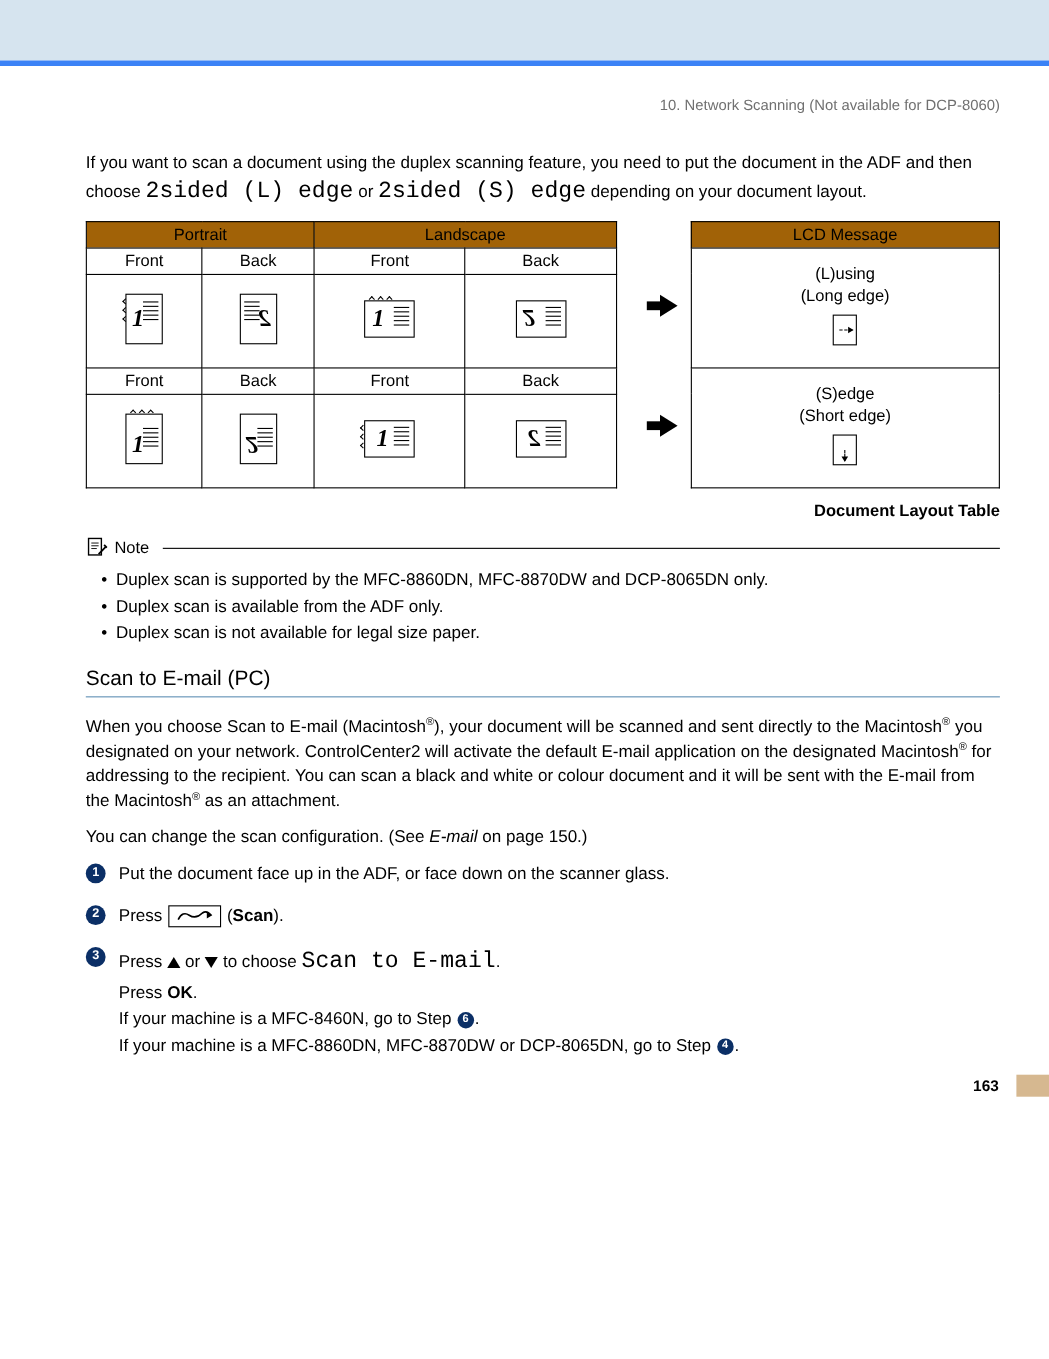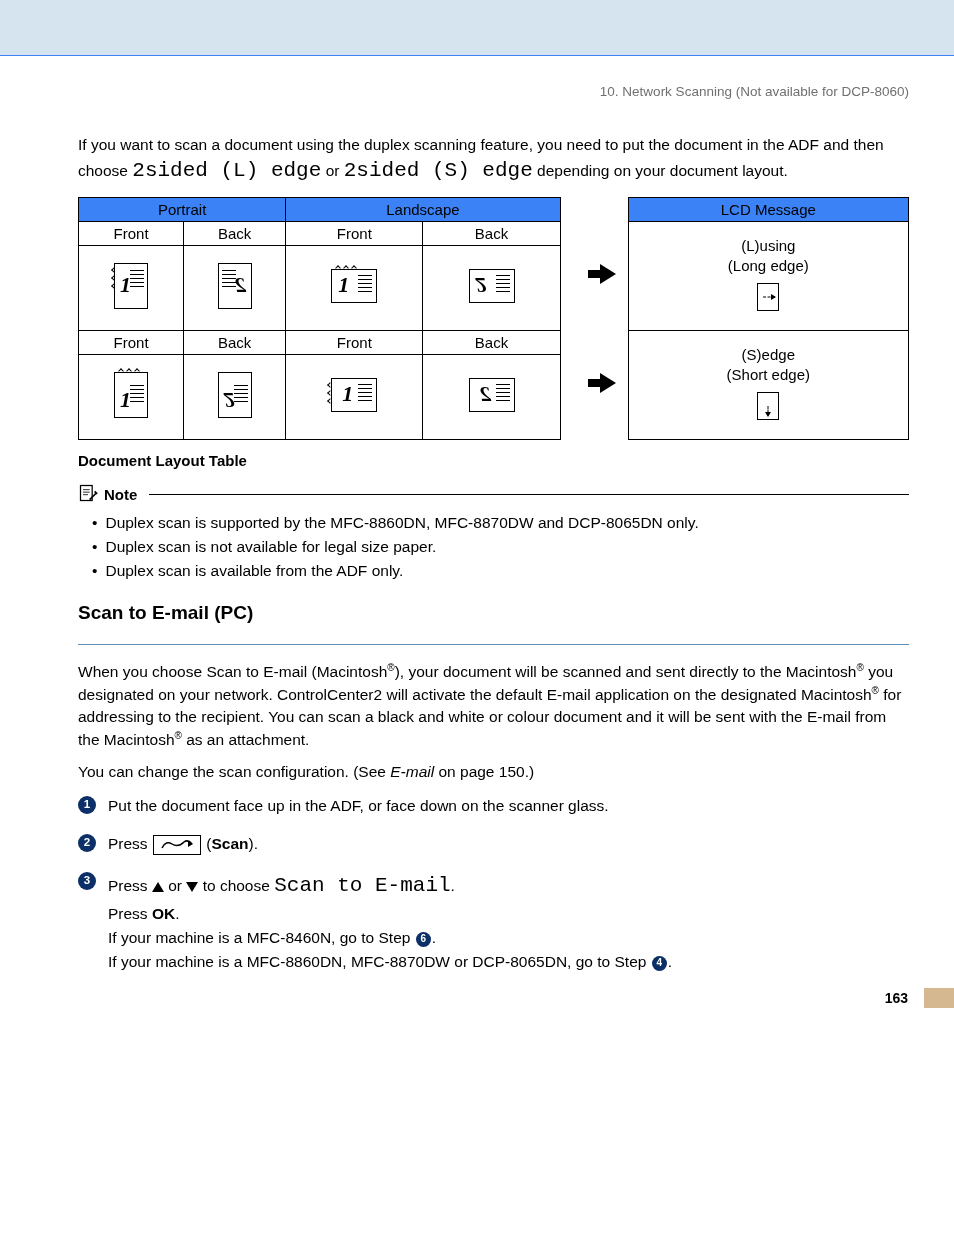--- a/index.html
+++ b/index.html
@@ -5,21 +5,21 @@
   * { box-sizing: border-box; margin: 0; padding: 0; }
   body {
     font-family: Arial, Helvetica, sans-serif;
     font-size: 15px;
     color: #000;
     background: #fff;
     width: 954px;
   }
   .top-band { height: 55px; background: #d6e4ef; width: 100%; }
   .page {
-    border-top: 1px solid #3b82f6;
+    border-top: 5px solid #3b82f6;
     padding: 28px 45px 30px 78px;
     position: relative;
   }
   .breadcrumb {
     text-align: right;
     color: #707070;
     font-size: 13.5px;
     margin-bottom: 35px;
   }
   h1 {
@@ -33,54 +33,54 @@
     border-collapse: collapse;
     width: 100%;
     margin-top: 10px;
   }
   .layout-table th, .layout-table td {
     border: 1px solid #000;
     text-align: center;
     vertical-align: middle;
     font-size: 15px;
   }
-  .layout-table th { background: #3b82f6; font-weight: normal; padding: 3px 0; }
+  .layout-table th { background: #a16207; font-weight: normal; padding: 3px 0; }
   .sub-row td { padding: 3px 0; }
   .img-row td { height: 85px; padding: 6px 0; }
   .spacer-col { border: none !important; width: 28px; }
   .spacer-col.th { background: #fff !important; }
   .arrow-cell { border: none !important; width: 40px; }
   .lcd-cell { font-size: 14.5px; line-height: 1.35; padding: 8px 4px; }
   .caption {
-    text-align: left;
+    text-align: right;
     font-weight: bold;
     font-size: 15px;
     margin: 12px 0 14px 0;
   }
   .note-head {
     display: flex;
     align-items: center;
     gap: 6px;
     margin-bottom: 8px;
   }
-  .note-head .label { font-weight: bold; font-size: 15px; }
+  .note-head .label { font-weight: normal; font-size: 15px; }
   .note-rule {
     flex: 1;
     border-bottom: 1px solid #000;
     height: 0;
     margin-left: 6px;
   }
   .bullets { margin-left: 14px; }
   .bullets li { list-style: none; margin: 6px 0; font-size: 15.5px; }
   .bullets li::before { content: "•"; margin-right: 8px; }
   h2 {
     font-size: 19px;
-    font-weight: bold;
+    font-weight: normal;
     border-bottom: 1.5px solid #5f8fb4;
-    padding-bottom: 20px;
+    padding-bottom: 4px;
     margin: 22px 0 16px 0;
   }
   .sup { vertical-align: super; font-size: 10px; }
   .steps .step {
     display: flex;
     align-items: flex-start;
     gap: 12px;
     margin: 8px 0 14px 0;
     font-size: 15.5px;
     line-height: 1.55;
@@ -355,22 +355,22 @@
           <path d="M14 20 L22 12" stroke="#000" stroke-width="2"></path>
           <path d="M20 10 L23 13" stroke="#000" stroke-width="2"></path>
         </svg>
     </span>
     <span class="label">Note</span>
     <span class="note-rule"></span>
   </div>
 
   <ul class="bullets">
     <li>Duplex scan is supported by the MFC-8860DN, MFC-8870DW and DCP-8065DN only.</li>
+    <li>Duplex scan is available from the ADF only.</li>
     <li>Duplex scan is not available for legal size paper.</li>
-    <li>Duplex scan is available from the ADF only.</li>
   </ul>
 
   <h2>Scan to E-mail (PC)</h2>
 
   <p class="body-text">
     <span>When you choose Scan to E-mail (Macintosh</span><span class="sup">®</span><span>), your document will be scanned and sent directly to the Macintosh</span><span class="sup">®</span><span> you designated on your network. ControlCenter2 will activate the default E-mail application on the designated Macintosh</span><span class="sup">®</span><span> for addressing to the recipient. You can scan a black and white or colour document and it will be sent with the E-mail from the Macintosh</span><span class="sup">®</span><span> as an attachment.</span>
   </p>
 
   <p class="body-text">
     <span>You can change the scan configuration. (See </span><i>E-mail</i><span> on page 150.)</span>

